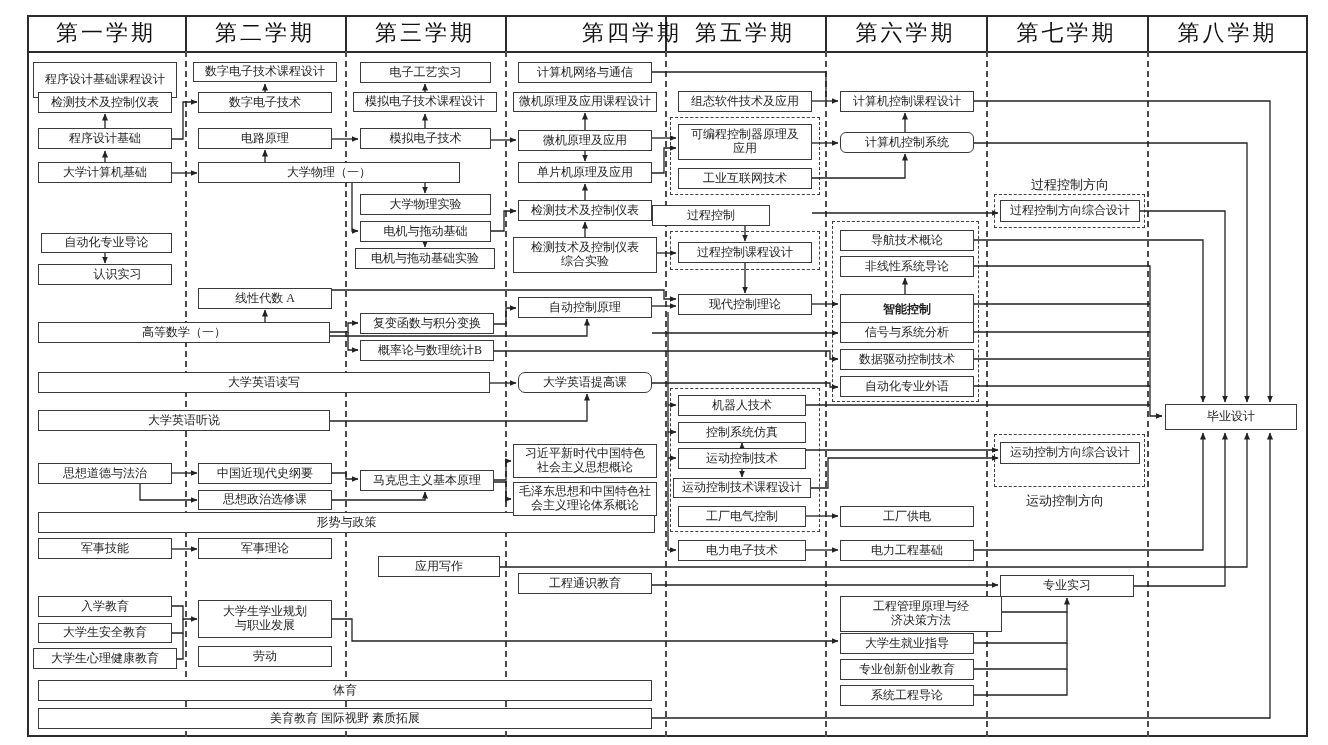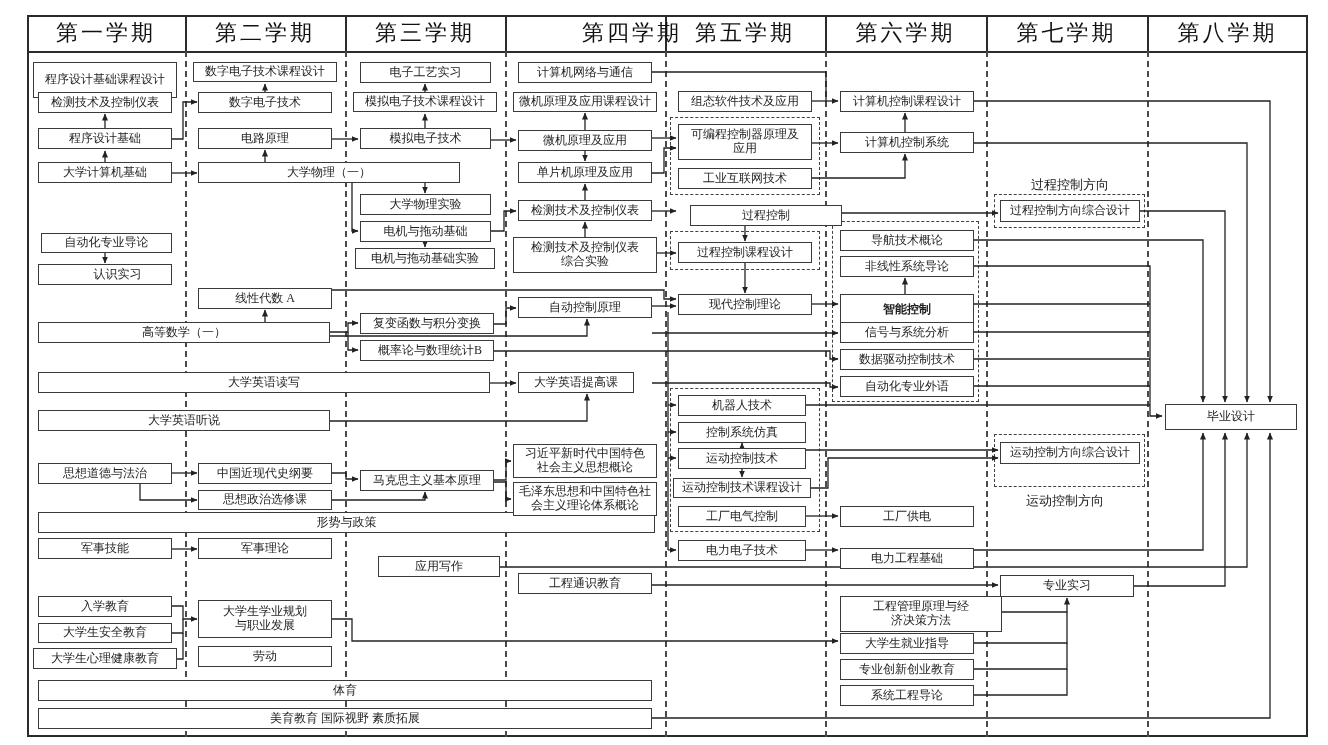--- a/index.html
+++ b/index.html
@@ -187,49 +187,49 @@
     <div class="box" style="left: 360px; top: 470px; width: 134px; height: 21px;">马克思主义基本原理</div>
     <div class="box" style="left: 378px; top: 556px; width: 122px; height: 21px;">应用写作</div>
     <div class="box" style="left: 518px; top: 62px; width: 134px; height: 21px;">计算机网络与通信</div>
     <div class="box" style="left: 513px; top: 92px; width: 144px; height: 20px;">微机原理及应用课程设计</div>
     <div class="box" style="left: 518px; top: 130px; width: 134px; height: 21px;">微机原理及应用</div>
     <div class="box" style="left: 518px; top: 162px; width: 134px; height: 21px;">单片机原理及应用</div>
     <div class="box" style="left: 518px; top: 200px; width: 134px; height: 21px;">检测技术及控制仪表</div>
     <div class="box" style="left: 513px; top: 237px; width: 144px; height: 36px;">检测技术及控制仪表
 综合实验</div>
     <div class="box" style="left: 518px; top: 297px; width: 134px; height: 21px;">自动控制原理</div>
-    <div class="box" style="left: 518px; top: 372px; width: 116px; height: 21px;">大学英语提高课</div>
+    <div class="box" style="left: 518px; top: 372px; width: 134px; height: 21px; border-radius: 7px;">大学英语提高课</div>
     <div class="box" style="left: 513px; top: 444px; width: 144px; height: 34px;">习近平新时代中国特色
 社会主义思想概论</div>
     <div class="box" style="left: 513px; top: 482px; width: 144px; height: 34px;">毛泽东思想和中国特色社
 会主义理论体系概论</div>
     <div class="box" style="left: 518px; top: 573px; width: 134px; height: 21px;">工程通识教育</div>
     <div class="box" style="left: 678px; top: 91px; width: 134px; height: 21px;">组态软件技术及应用</div>
     <div class="box" style="left: 678px; top: 124px; width: 134px; height: 36px;">可编程控制器原理及
 应用</div>
     <div class="box" style="left: 678px; top: 168px; width: 134px; height: 21px;">工业互联网技术</div>
-    <div class="box" style="left: 690px; top: 205px; width: 152px; height: 21px;">过程控制</div>
+    <div class="box" style="left: 652px; top: 205px; width: 118px; height: 21px;">过程控制</div>
     <div class="box" style="left: 678px; top: 242px; width: 134px; height: 21px;">过程控制课程设计</div>
     <div class="box" style="left: 678px; top: 294px; width: 134px; height: 21px;">现代控制理论</div>
     <div class="box" style="left: 678px; top: 395px; width: 128px; height: 21px;">机器人技术</div>
     <div class="box" style="left: 678px; top: 422px; width: 128px; height: 21px;">控制系统仿真</div>
     <div class="box" style="left: 678px; top: 448px; width: 128px; height: 21px;">运动控制技术</div>
     <div class="box" style="left: 673px; top: 478px; width: 138px; height: 20px;">运动控制技术课程设计</div>
     <div class="box" style="left: 678px; top: 506px; width: 128px; height: 21px;">工厂电气控制</div>
     <div class="box" style="left: 678px; top: 540px; width: 128px; height: 21px;">电力电子技术</div>
     <div class="box" style="left: 840px; top: 91px; width: 134px; height: 21px;">计算机控制课程设计</div>
-    <div class="box" style="left: 840px; top: 132px; width: 134px; height: 21px;">计算机控制系统</div>
+    <div class="box" style="left: 840px; top: 132px; width: 134px; height: 21px; border-radius: 6px;">计算机控制系统</div>
     <div class="box" style="left: 840px; top: 230px; width: 134px; height: 21px;">导航技术概论</div>
     <div class="box" style="left: 840px; top: 256px; width: 134px; height: 21px;">非线性系统导论</div>
     <div class="box" style="left: 840px; top: 294px; width: 134px; height: 32px; font-weight: bold;">智能控制</div>
     <div class="box" style="left: 840px; top: 322px; width: 134px; height: 21px;">信号与系统分析</div>
     <div class="box" style="left: 840px; top: 349px; width: 134px; height: 21px;">数据驱动控制技术</div>
     <div class="box" style="left: 840px; top: 376px; width: 134px; height: 21px;">自动化专业外语</div>
     <div class="box" style="left: 840px; top: 506px; width: 134px; height: 21px;">工厂供电</div>
-    <div class="box" style="left: 840px; top: 540px; width: 134px; height: 21px; margin-top: 8px;">电力工程基础</div>
+    <div class="box" style="left: 840px; top: 540px; width: 134px; height: 21px;">电力工程基础</div>
     <div class="box" style="left: 840px; top: 596px; width: 162px; height: 36px;">工程管理原理与经
 济决策方法</div>
     <div class="box" style="left: 840px; top: 633px; width: 134px; height: 21px;">大学生就业指导</div>
     <div class="box" style="left: 840px; top: 659px; width: 134px; height: 21px;">专业创新创业教育</div>
     <div class="box" style="left: 840px; top: 685px; width: 134px; height: 21px;">系统工程导论</div>
     <div class="box" style="left: 1000px; top: 200px; width: 140px; height: 22px;">过程控制方向综合设计</div>
     <div class="box" style="left: 1000px; top: 442px; width: 140px; height: 22px;">运动控制方向综合设计</div>
     <div class="box" style="left: 1000px; top: 575px; width: 134px; height: 22px;">专业实习</div>
     <div class="box" style="left: 1165px; top: 404px; width: 132px; height: 26px;">毕业设计</div>
     <div class="tracklabel" style="left: 1000px; top: 176px; width: 140px;">过程控制方向</div>

